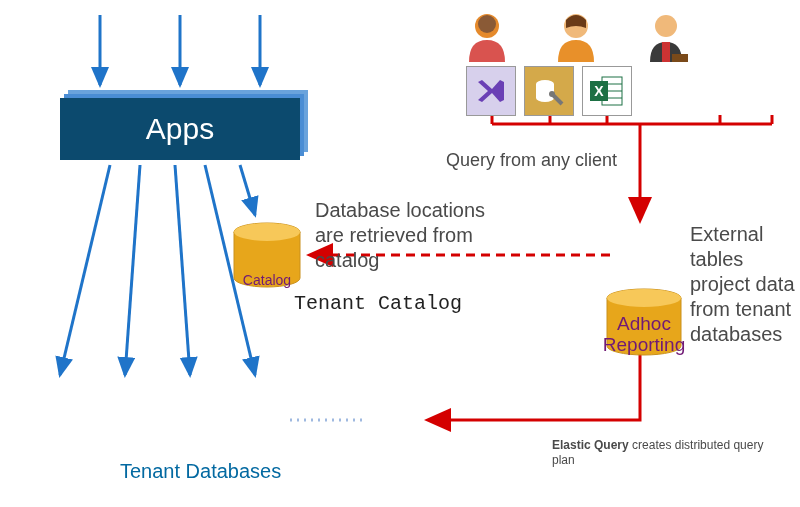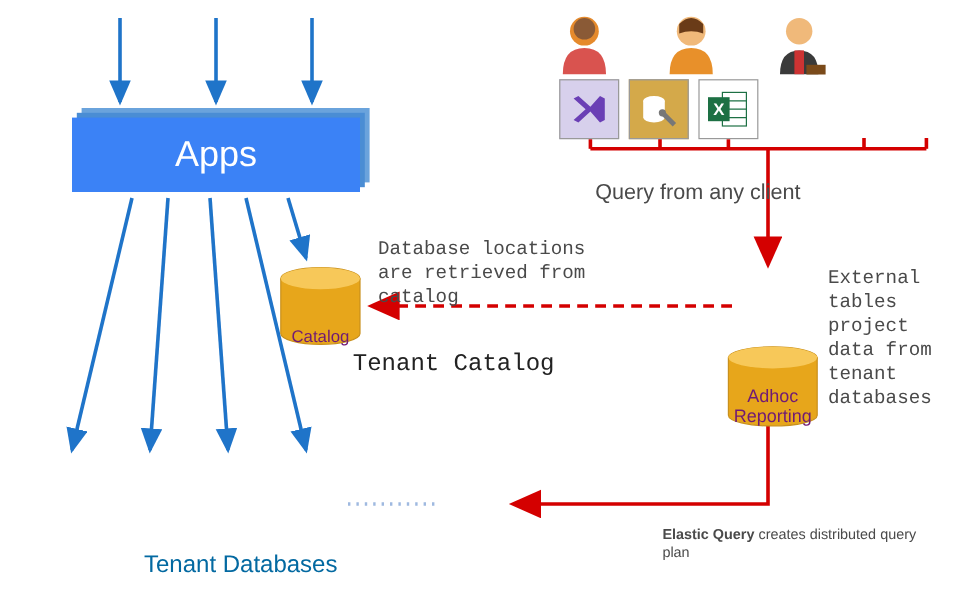--- a/index.html
+++ b/index.html
@@ -1,19 +1,19 @@
 <!DOCTYPE html>
 <html><head>
 <meta charset="utf-8">
 <style>
   body { margin: 0; font-family: "Segoe UI", Arial, sans-serif; background: #fff; }
   .canvas { position: relative; width: 800px; height: 507px; background: #fff; border-bottom: 6px solid #000; }
   .abs { position: absolute; }
   .apps-box {
-    background: #3b82f6;
+    background: #0c4a6e;
     color: #fff;
     font-size: 30px;
     display: flex; align-items: center; justify-content: center;
     box-shadow: 4px -4px 0 #4a8dd4, 8px -8px 0 #6aa3dc;
   }
   .db {
     width: 58px; height: 60px;
     display: flex; flex-direction: column; align-items: center; justify-content: flex-end;
     color: #701a75; font-size: 12px; text-align: center; line-height: 1.1;
     position: relative;
@@ -22,21 +22,21 @@
   .db .db-label { position: relative; z-index: 2; padding-top: 6px; }
   .powerbi {
     background: #0aa652; color: #fff; font-size: 20px; display: flex; align-items: center; justify-content: center;
     font-weight: 400;
   }
   .icon-tile {
     width: 48px; height: 48px; border: 1px solid #999; display: flex; align-items: center; justify-content: center;
   }
   .user-svg { width: 48px; height: 52px; }
   .label { color: #4a4a4a; font-size: 18px; }
-  .label-sm { color: #4a4a4a; font-size: 16px; line-height: 1.25; font-family: Liberation Mono, monospace; }
+  .label-sm { color: #4a4a4a; font-size: 20px; line-height: 1.25; }
   .dotted-line { stroke: #9fb9e0; stroke-width: 3; stroke-dasharray: 2 5; }
   .bold { font-weight: 600; }
 </style>
 </head>
 <body>
 
 <div class="canvas">
 
   <svg class="abs" width="800" height="507" style="left:0;top:0;pointer-events:none">
     <defs>
@@ -87,21 +87,21 @@
     </svg>
     <div class="db-label" style="font-size:14px">Catalog</div>
   </div>
 
   <div class="abs db" style="left:605px; top:222px; width:78px; height:68px;">
     <svg viewBox="0 0 78 68">
       <ellipse cx="39" cy="10" rx="37" ry="9" fill="#f3b72e" stroke="#c9901d"></ellipse>
       <path d="M2 10 L2 58 A37 9 0 0 0 76 58 L76 10" fill="#e7a61b" stroke="#c9901d"></path>
       <ellipse cx="39" cy="10" rx="37" ry="9" fill="#f7c859"></ellipse>
     </svg>
-    <div class="db-label" style="font-size:15px; white-space:pre-line;margin-top:25px;">Adhoc
+    <div class="db-label" style="font-size:19px; white-space:pre-line;margin-top:25px;">Adhoc
 Reporting</div>
   </div>
 
   <svg class="abs user-svg" style="left:463px; top:10px;" viewBox="0 0 48 52">
     <circle cx="24" cy="16" r="12" fill="#e58a2c"></circle>
       <path d="M6 52 Q6 30 24 30 Q42 30 42 52 Z" fill="#d9534f"></path>
       <circle cx="24" cy="14" r="9" fill="#8a5a36"></circle>
   </svg>
   <svg class="abs user-svg" style="left:552px; top:10px;" viewBox="0 0 48 52">
     <circle cx="24" cy="16" r="12" fill="#f0b97a"></circle>
@@ -132,21 +132,21 @@
     <svg width="38" height="38" viewBox="0 0 38 38">
         <rect x="14" y="5" width="20" height="28" fill="#fff" stroke="#1d7044"></rect>
         <line x1="14" y1="12" x2="34" y2="12" stroke="#1d7044"></line>
         <line x1="14" y1="19" x2="34" y2="19" stroke="#1d7044"></line>
         <line x1="14" y1="26" x2="34" y2="26" stroke="#1d7044"></line>
         <rect x="2" y="9" width="18" height="20" fill="#1d7044"></rect>
         <text x="11" y="24" text-anchor="middle" fill="#fff" font-size="14" font-family="Arial" font-weight="bold">X</text>
       </svg>
   </div>
 
-  <div class="abs label" style="left:496px; top:150px;">Query from any client</div>
+  <div class="abs label" style="left:446px; top:150px;">Query from any client</div>
 
   <div class="abs label-sm" style="left:315px; top:198px; width:195px;">Database locations are retrieved from catalog</div>
 
   <div class="abs" style="left:294px; top:292px; font-size:20px; color:#222;font-family:Liberation Mono, monospace;">Tenant Catalog</div>
 
   <div class="abs label-sm" style="left:690px; top:222px; width:108px;">External tables project data from tenant databases</div>
 
   <div class="abs label" style="left:552px; top:438px; width:230px; font-size:12px; line-height:1.25;">
     <span class="bold">Elastic Query</span><span> creates distributed query plan</span>
   </div>

